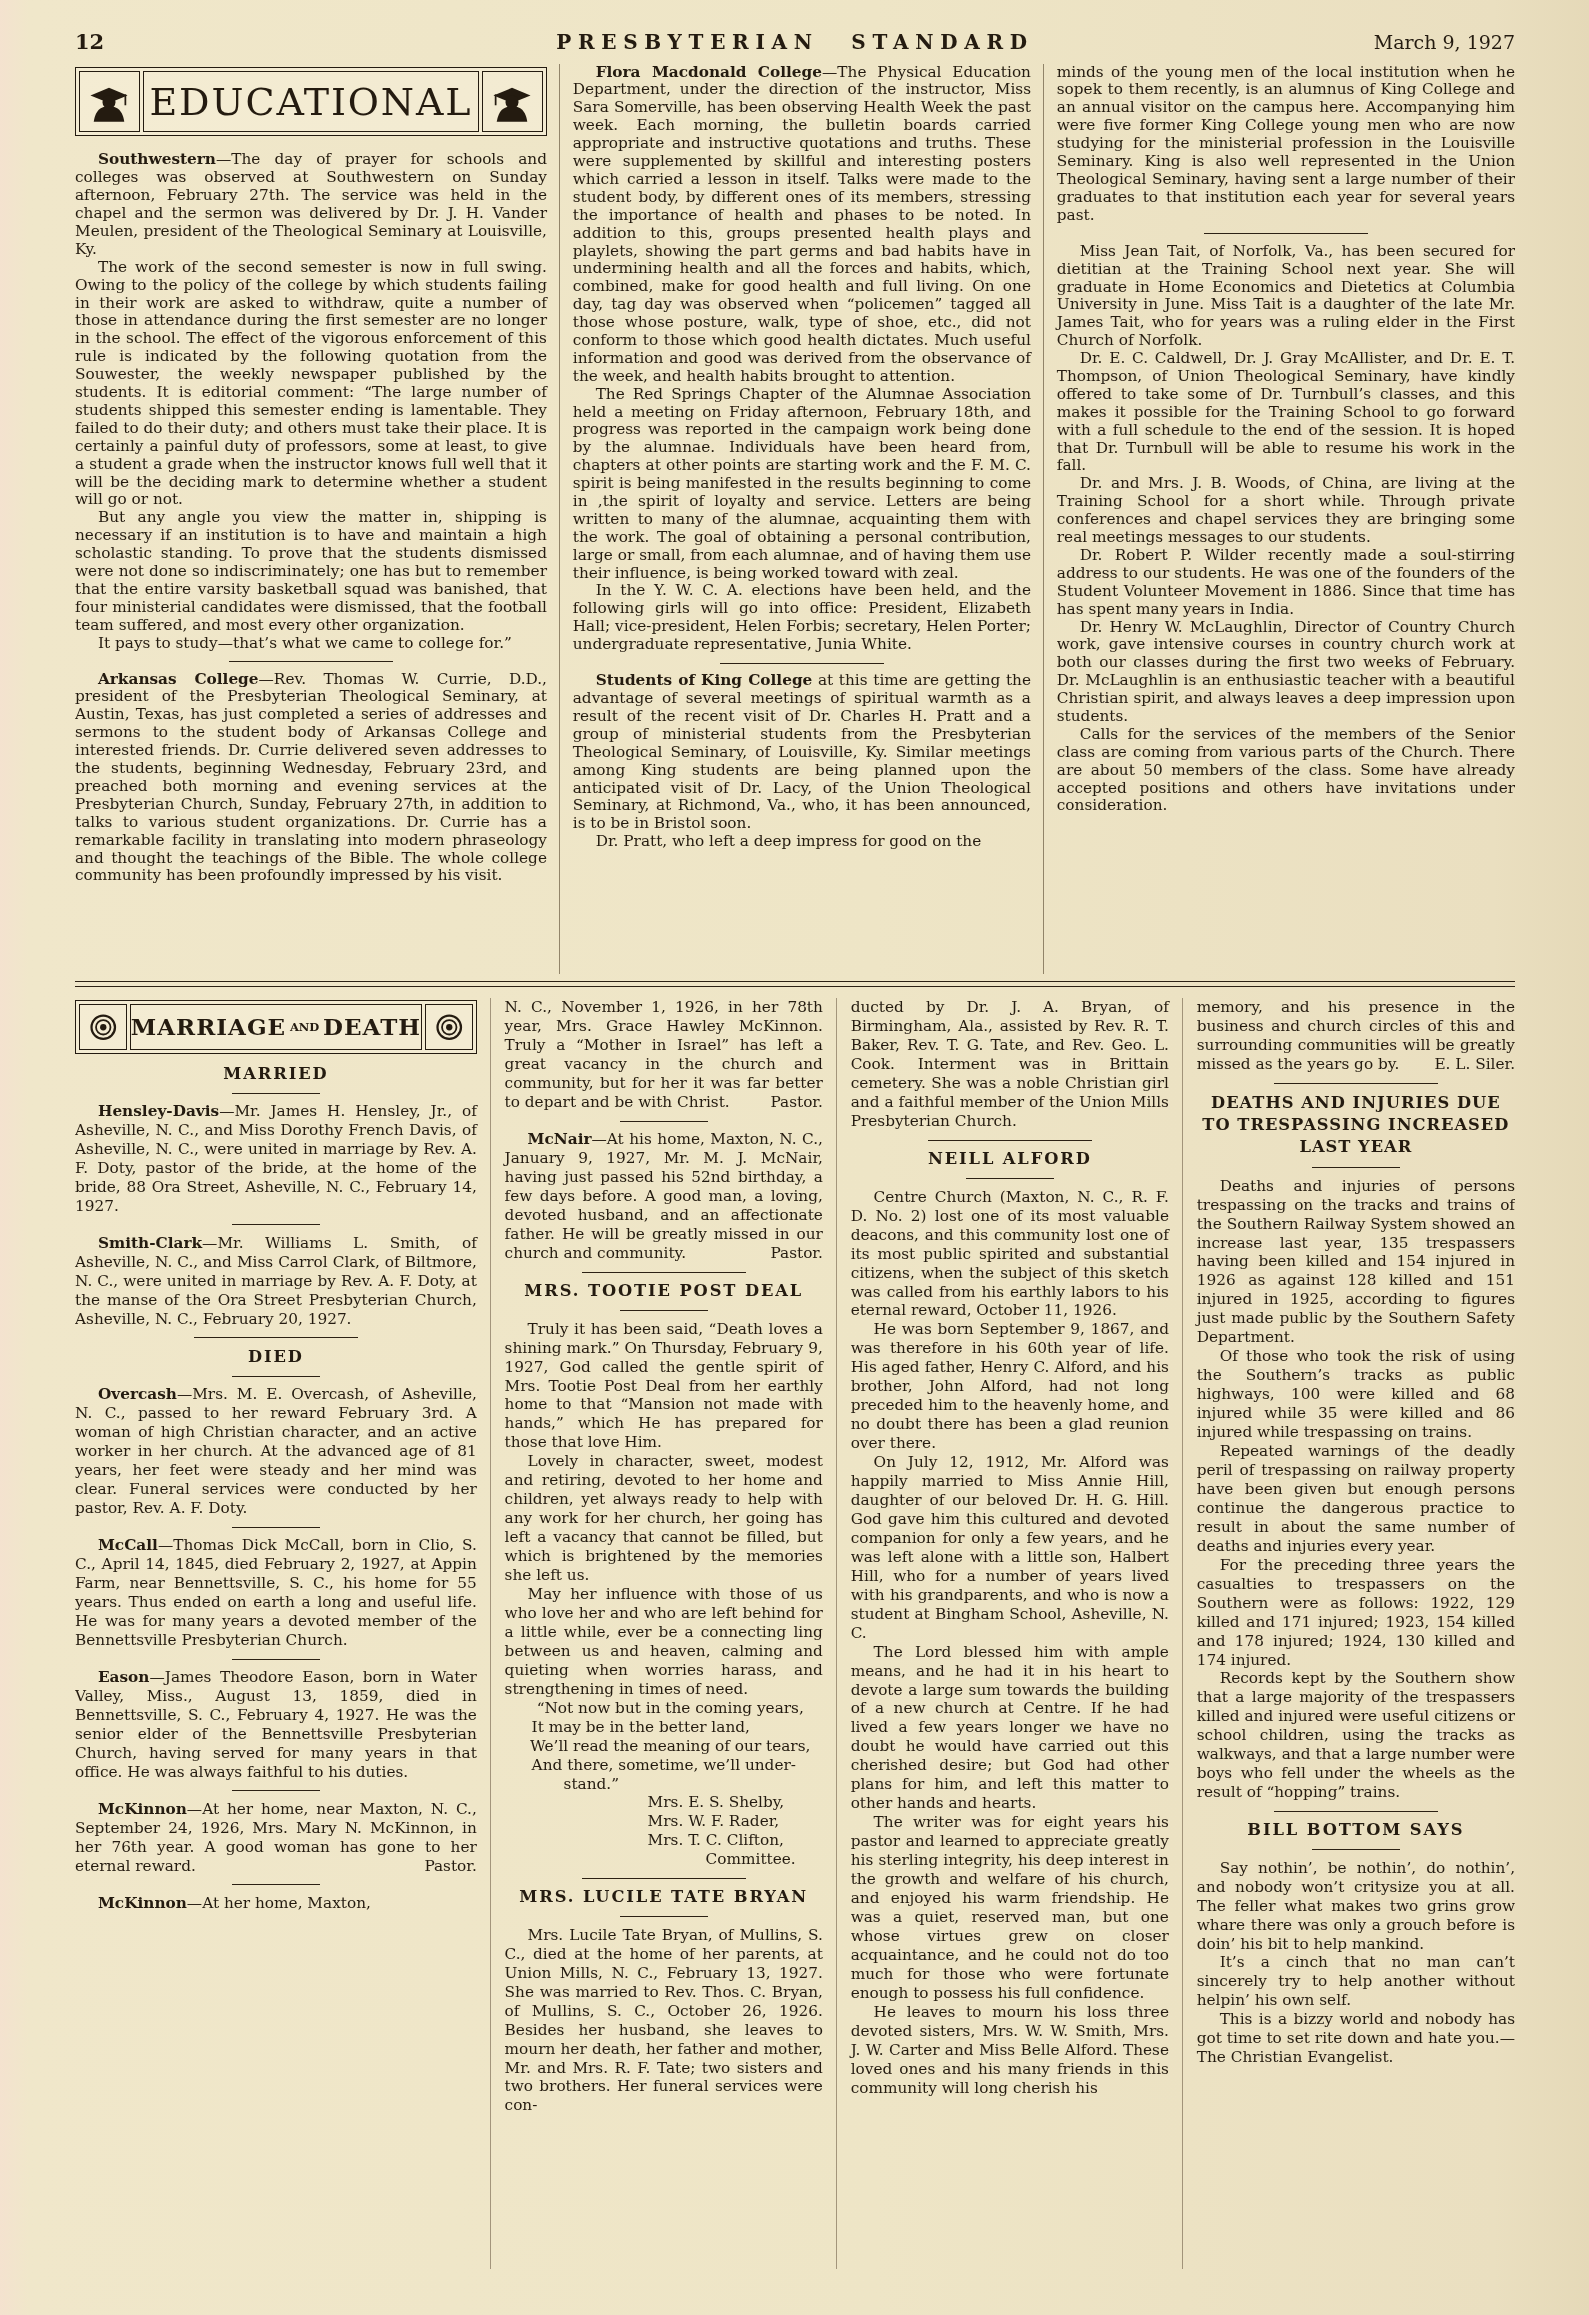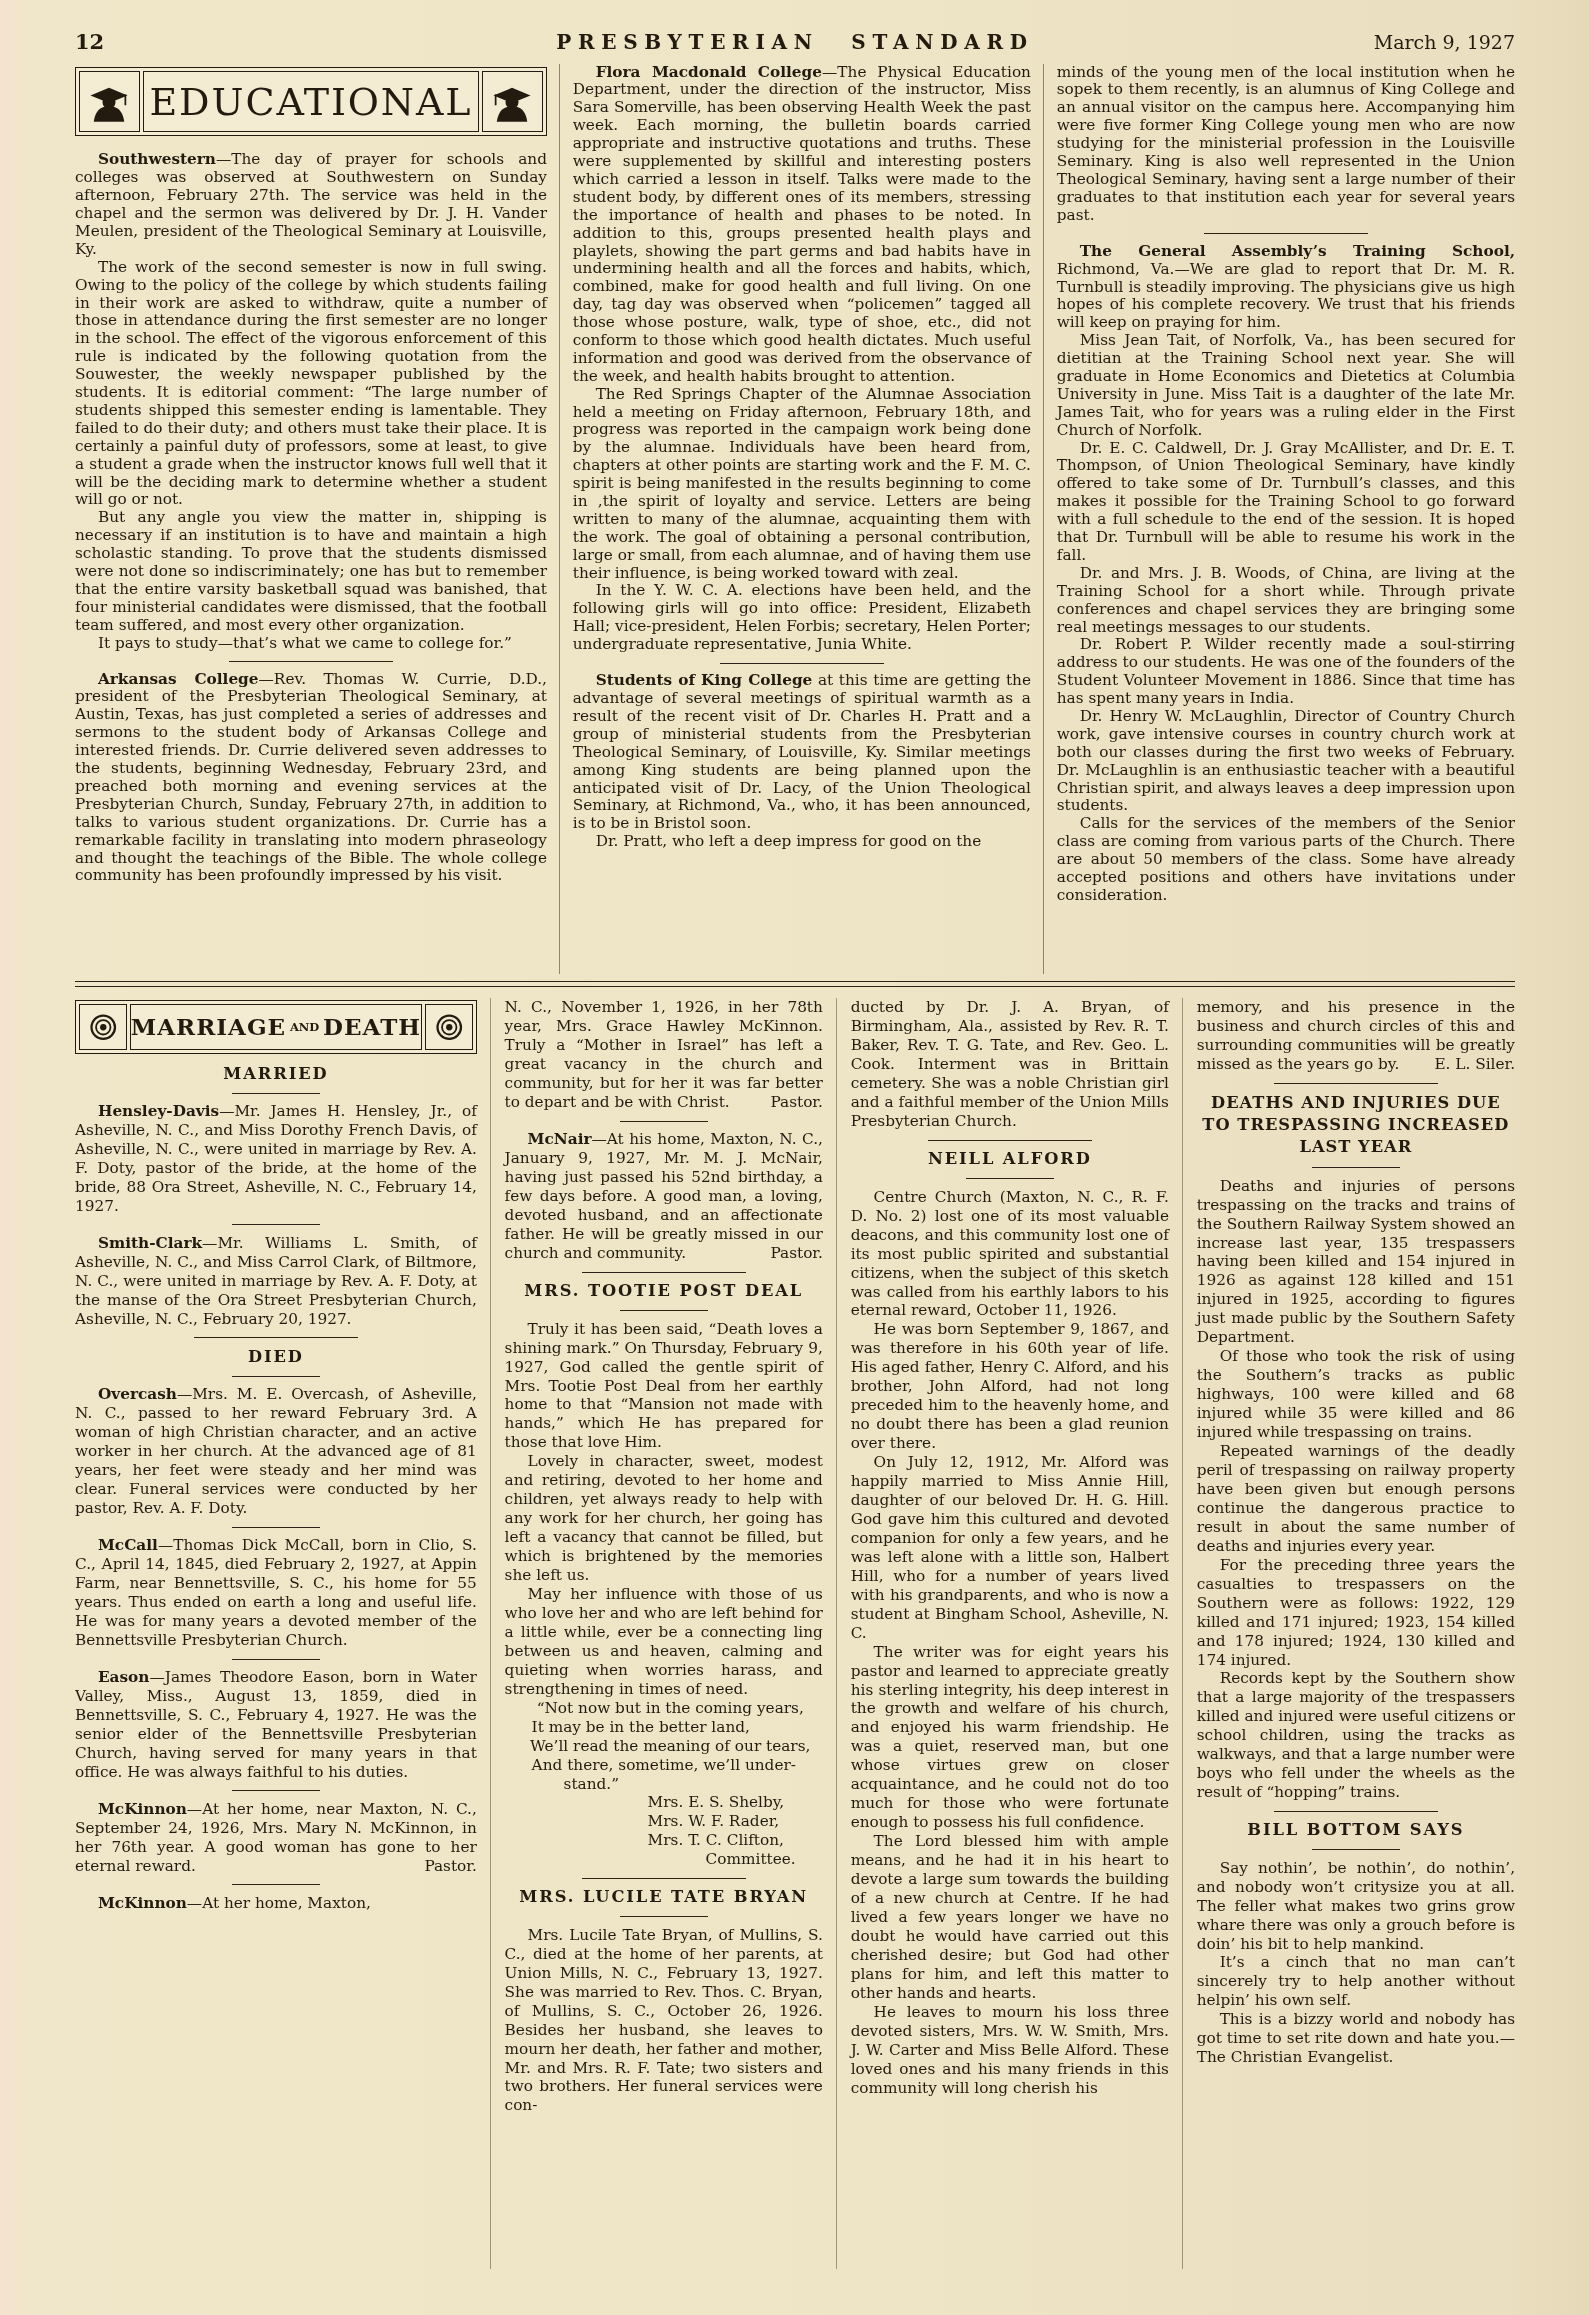--- a/index.html
+++ b/index.html
@@ -115,21 +115,20 @@
           <p class="para">Dr. Pratt, who left a deep impress for good on the</p>
         </div>
     </div>
 
     <div class="tcol">
       <div class="article">
           <p class="para noindent">minds of the young men of the local institution when he sopek to them recently, is an alumnus of King College and an annual visitor on the campus here. Accompanying him were five former King College young men who are now studying for the ministerial profession in the Louisville Seminary. King is also well represented in the Union Theological Seminary, having sent a large number of their graduates to that institution each year for several years past.</p>
         </div>
       <div class="rule rule-b"></div>
       <div class="article">
-          <p class="para"><b>The General Assembly’s Training School,</b> Richmond, Va.—We are glad to report that Dr. M. R. Turnbull is steadily improving. The physicians give us high hopes of his complete recovery. We trust that his friends will keep on praying for him.</p>
           <p class="para">Miss Jean Tait, of Norfolk, Va., has been secured for dietitian at the Training School next year. She will graduate in Home Economics and Dietetics at Columbia University in June. Miss Tait is a daughter of the late Mr. James Tait, who for years was a ruling elder in the First Church of Norfolk.</p>
           <p class="para">Dr. E. C. Caldwell, Dr. J. Gray McAllister, and Dr. E. T. Thompson, of Union Theological Seminary, have kindly offered to take some of Dr. Turnbull’s classes, and this makes it possible for the Training School to go forward with a full schedule to the end of the session. It is hoped that Dr. Turnbull will be able to resume his work in the fall.</p>
           <p class="para">Dr. and Mrs. J. B. Woods, of China, are living at the Training School for a short while. Through private conferences and chapel services they are bringing some real meetings messages to our students.</p>
           <p class="para">Dr. Robert P. Wilder recently made a soul-stirring address to our students. He was one of the founders of the Student Volunteer Movement in 1886. Since that time has has spent many years in India.</p>
           <p class="para">Dr. Henry W. McLaughlin, Director of Country Church work, gave intensive courses in country church work at both our classes during the first two weeks of February. Dr. McLaughlin is an enthusiastic teacher with a beautiful Christian spirit, and always leaves a deep impression upon students.</p>
           <p class="para">Calls for the services of the members of the Senior class are coming from various parts of the Church. There are about 50 members of the class. Some have already accepted positions and others have invitations under consideration.</p>
         </div>
     </div>
 
   </section>
@@ -231,22 +230,22 @@
       <div class="article">
           <p class="para noindent">ducted by Dr. J. A. Bryan, of Birmingham, Ala., assisted by Rev. R. T. Baker, Rev. T. G. Tate, and Rev. Geo. L. Cook. Interment was in Brittain cemetery. She was a noble Christian girl and a faithful member of the Union Mills Presbyterian Church.</p>
         </div>
       <div class="rule rule-b"></div>
       <h3 class="subhead">NEILL ALFORD</h3>
       <div class="rule rule-a"></div>
       <div class="article">
           <p class="para">Centre Church (Maxton, N. C., R. F. D. No. 2) lost one of its most valuable deacons, and this community lost one of its most public spirited and substantial citizens, when the subject of this sketch was called from his earthly labors to his eternal reward, October 11, 1926.</p>
           <p class="para">He was born September 9, 1867, and was therefore in his 60th year of life. His aged father, Henry C. Alford, and his brother, John Alford, had not long preceded him to the heavenly home, and no doubt there has been a glad reunion over there.</p>
           <p class="para">On July 12, 1912, Mr. Alford was happily married to Miss Annie Hill, daughter of our beloved Dr. H. G. Hill. God gave him this cultured and devoted companion for only a few years, and he was left alone with a little son, Halbert Hill, who for a number of years lived with his grandparents, and who is now a student at Bingham School, Asheville, N. C.</p>
+          <p class="para">The Lord blessed him with ample means, and he had it in his heart to devote a large sum towards the building of a new church at Centre. If he had lived a few years longer we have no doubt he would have carried out this cherished desire; but God had other plans for him, and left this matter to other hands and hearts.</p>
           <p class="para">The writer was for eight years his pastor and learned to appreciate greatly his sterling integrity, his deep interest in the growth and welfare of his church, and enjoyed his warm friendship. He was a quiet, reserved man, but one whose virtues grew on closer acquaintance, and he could not do too much for those who were fortunate enough to possess his full confidence.</p>
-          <p class="para">The Lord blessed him with ample means, and he had it in his heart to devote a large sum towards the building of a new church at Centre. If he had lived a few years longer we have no doubt he would have carried out this cherished desire; but God had other plans for him, and left this matter to other hands and hearts.</p>
           <p class="para">He leaves to mourn his loss three devoted sisters, Mrs. W. W. Smith, Mrs. J. W. Carter and Miss Belle Alford. These loved ones and his many friends in this community will long cherish his</p>
         </div>
     </div>
 
     <div class="bcol">
       <div class="article">
           <p class="para noindent">memory, and his presence in the business and church circles of this and surrounding communities will be greatly missed as the years go by.<span class="sig">E. L. Siler.</span></p>
         </div>
       <div class="rule rule-b"></div>
       <h3 class="subhead big">DEATHS AND INJURIES DUE TO TRESPASSING INCREASED LAST YEAR</h3>

